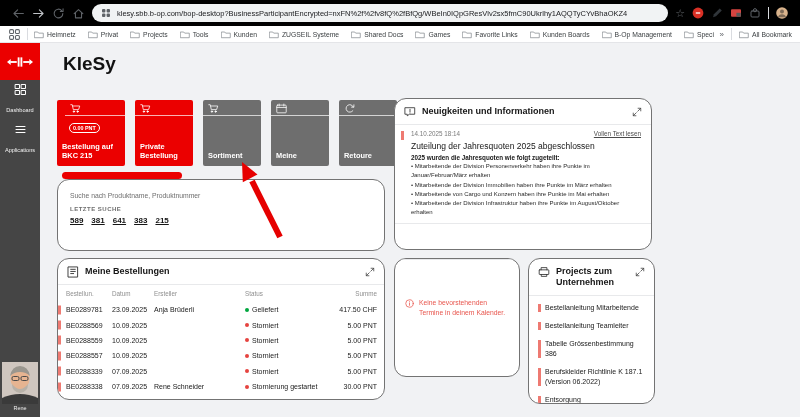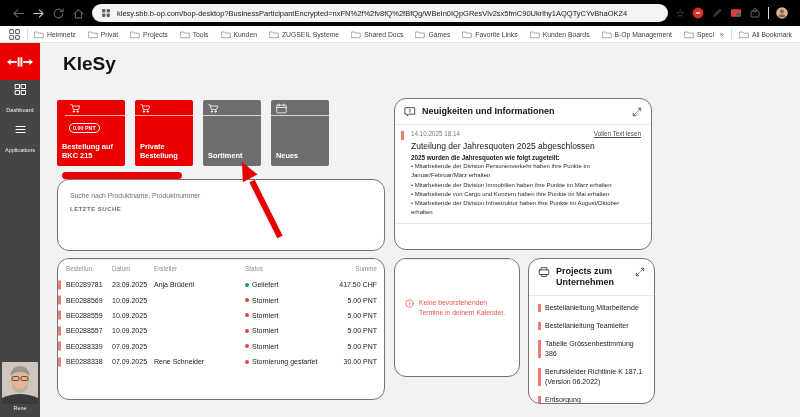--- a/index.html
+++ b/index.html
@@ -370,28 +370,46 @@
         </div>
         <div class="tile" style="background:#6E6E6E">
           <div class="tile-head">
             <span class="tile-ic" style="display:block">
               <svg viewBox="0 0 14 13" style="width:100%;height:100%" fill="none" stroke="#fff" stroke-width="1" stroke-linecap="round" stroke-linejoin="round">
                 <rect x="1" y="2.2" width="12" height="9.8" rx="1"></rect>
                 <path d="M1 5.2h12M4 .8v2.6M10 .8v2.6"></path>
               </svg>
             </span>
           </div>
-          <div class="tile-label">Neues</div>
+          <div class="tile-label">Meine</div>
+        </div>
+        <div class="tile" style="background:#6E6E6E">
+          <div class="tile-head">
+            <span class="tile-ic" style="display:block">
+              <svg viewBox="0 0 14 13" style="width:100%;height:100%" fill="none" stroke="#fff" stroke-width="1" stroke-linecap="round" stroke-linejoin="round">
+                <path d="M11.3 9.3A4.8 4.8 0 1 1 11.9 4.6"></path>
+                <path d="M12.6 1.8v3h-3"></path>
+              </svg>
+            </span>
+          </div>
+          <div class="tile-label">Retoure</div>
         </div>
       </div>
     <div class="tiles-thumb"></div>
 
     <div class="card" id="searchcard">
       <div class="shelper">Suche nach Produktname, Produktnummer</div>
       <div class="srecent-label">LETZTE SUCHE</div>
+      <div class="srecent" id="recent-links">
+          <a class="recent-link">589</a>
+          <a class="recent-link">381</a>
+          <a class="recent-link">641</a>
+          <a class="recent-link">383</a>
+          <a class="recent-link">215</a>
+        </div>
     </div>
 
     <div class="card" id="newscard">
       <div class="card-head">
         <span class="hic">
             <svg viewBox="0 0 14 13" style="width:100%;height:100%" fill="none" stroke="#333" stroke-width="1" stroke-linecap="round" stroke-linejoin="round">
               <path d="M1.5 1.5h11v7.6H6.3L3.8 11V9.1H1.5z"></path>
               <path d="M7 3.4v2.8M7 7.6v.02"></path>
             </svg>
           </span>
@@ -414,20 +432,34 @@
             <div class="news-bullet">• Mitarbeitende der Division Personenverkehr haben ihre Punkte im Januar/Februar/März erhalten</div>
             <div class="news-bullet">• Mitarbeitende der Division Immobilien haben ihre Punkte im März erhalten</div>
             <div class="news-bullet">• Mitarbeitende von Cargo und Konzern haben ihre Punkte im Mai erhalten</div>
             <div class="news-bullet">• Mitarbeitende der Division Infrastruktur haben ihre Punkte im August/Oktober erhalten</div>
           </div>
           <div class="hdiv"></div>
         </div>
     </div>
 
     <div class="card" id="orderscard">
+      <div class="card-head">
+        <span class="hic">
+            <svg viewBox="0 0 13 13" style="width:100%;height:100%" fill="none" stroke="#333" stroke-width="1" stroke-linecap="round" stroke-linejoin="round">
+              <rect x="1.5" y="1" width="10" height="11"></rect>
+              <path d="M4 3.6h5M4 5.9h5M4 8.2h3.2"></path>
+            </svg>
+          </span>
+        <span class="card-title">Meine Bestellungen</span>
+        <span class="expand">
+            <svg viewBox="0 0 12 12" style="width:100%;height:100%" fill="none" stroke="#4a4a4a" stroke-width="1" stroke-linecap="round" stroke-linejoin="round">
+              <path d="M7.3 1.5h3.2v3.2M10.5 1.5 6.9 5.1M4.7 10.5H1.5V7.3M1.5 10.5l3.6-3.6"></path>
+            </svg>
+          </span>
+      </div>
       <div class="hdiv"></div>
       <div class="ogrid ohead" id="ohead">
           <span>Bestellun.</span>
           <span>Datum</span>
           <span>Ersteller</span>
           <span>Status</span>
           <span class="right">Summe</span>
         </div>
       <div id="order-rows">
           <div class="ogrid orow">

